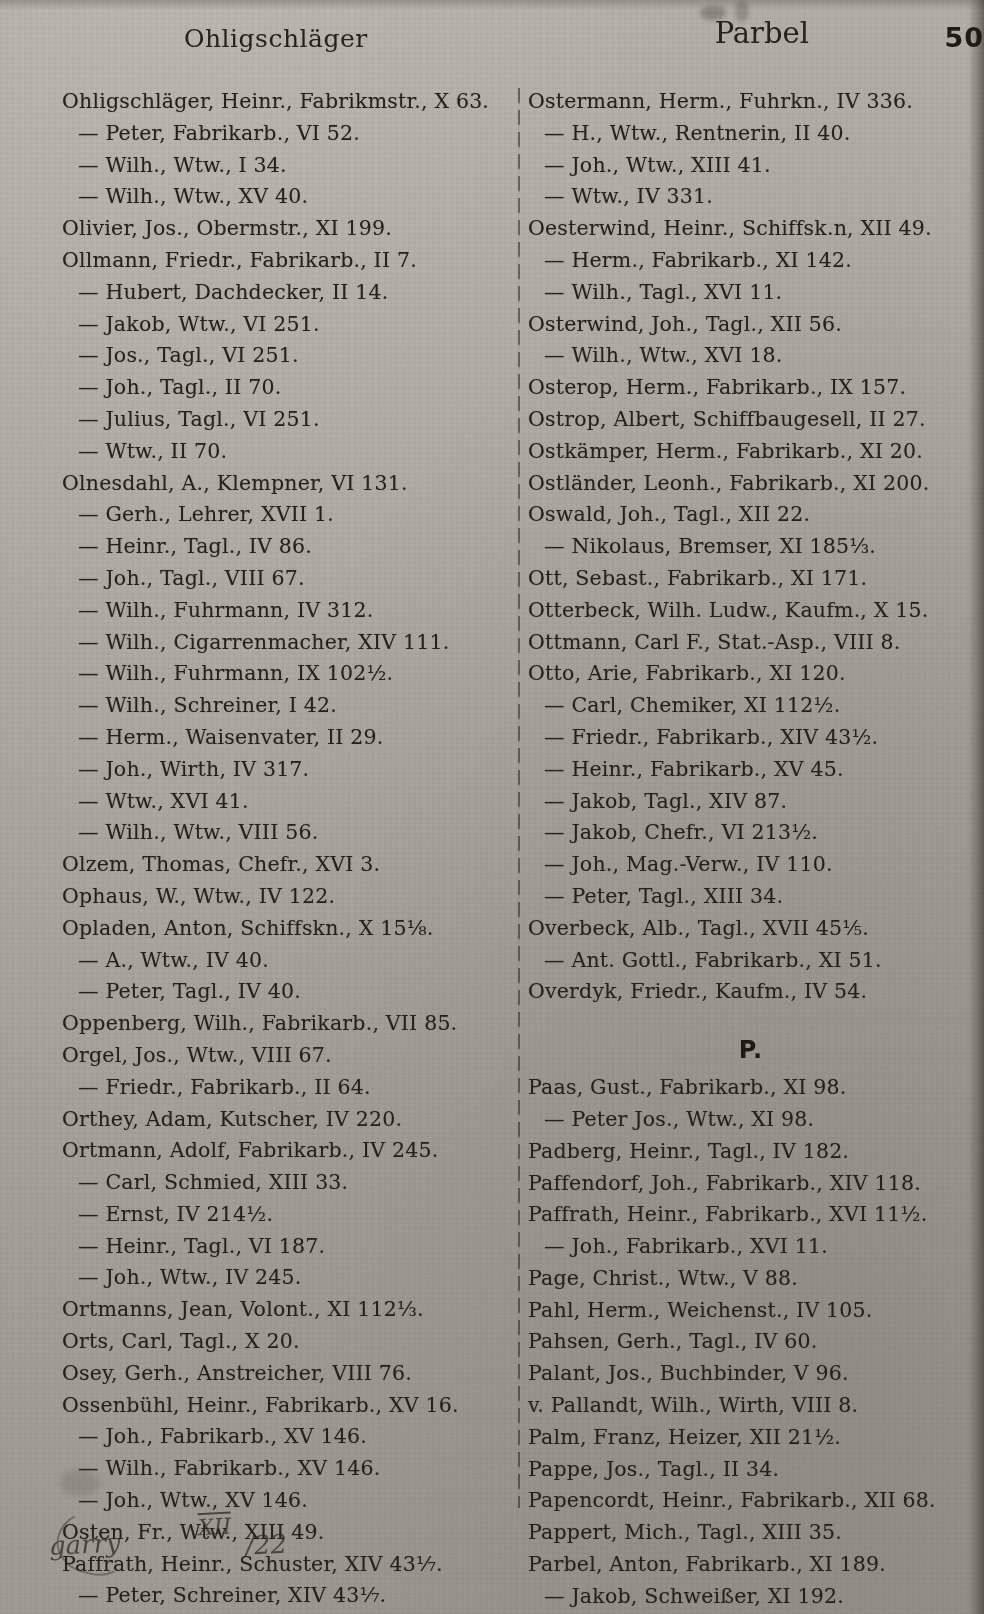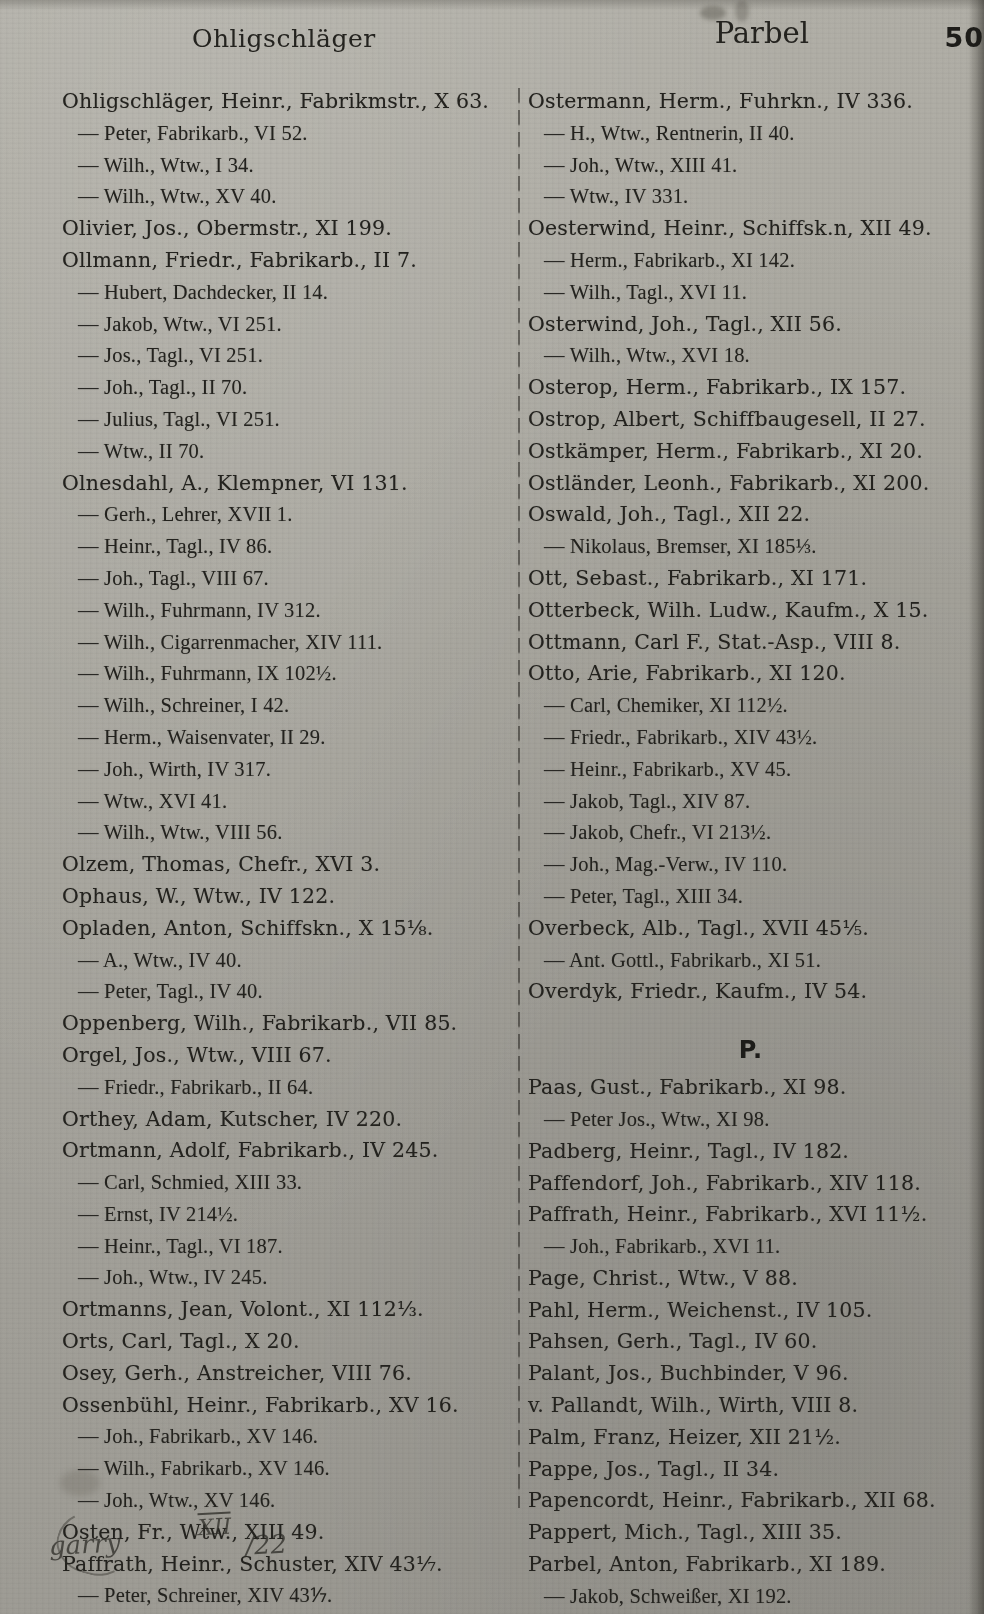--- a/index.html
+++ b/index.html
@@ -48,21 +48,21 @@
   .blot {
     position: absolute;
     border-radius: 50%;
     pointer-events: none;
   }
   .blot-a { top: 6px; left: 700px; width: 26px; height: 14px; background: rgba(60,58,50,0.35); filter: blur(2px); }
   .blot-b { top: 0px; left: 735px; width: 14px; height: 22px; background: rgba(60,58,50,0.28); filter: blur(2px); }
   .blot-c { top: 1470px; left: 60px; width: 40px; height: 26px; background: rgba(70,66,58,0.18); filter: blur(3px); }
   .head-left {
     position: absolute;
-    left: 192px;
+    left: 184px;
     top: 24px;
     font-size: 25px;
     letter-spacing: 0.5px;
     color: #24231f;
   }
   .head-center {
     position: absolute;
     left: 0; width: 984px;
     top: 22px;
     text-align: right;
@@ -106,21 +106,20 @@
   .entry {
     font-size: 20.5px;
     line-height: 31.8px;
     color: #23221e;
     white-space: nowrap;
     letter-spacing: 0.2px;
     text-shadow: 0 0 1px rgba(40,38,34,0.25);
   }
   .entry.indent {
     padding-left: 16px;
-    font-family: Liberation Serif, serif;
   }
   .section-letter {
     font-family: "DejaVu Sans", sans-serif;
     font-weight: bold;
     font-size: 24px;
     text-align: center;
     padding: 14px 0 8px 0;
     color: #1d1c19;
     letter-spacing: 1px;
   }

